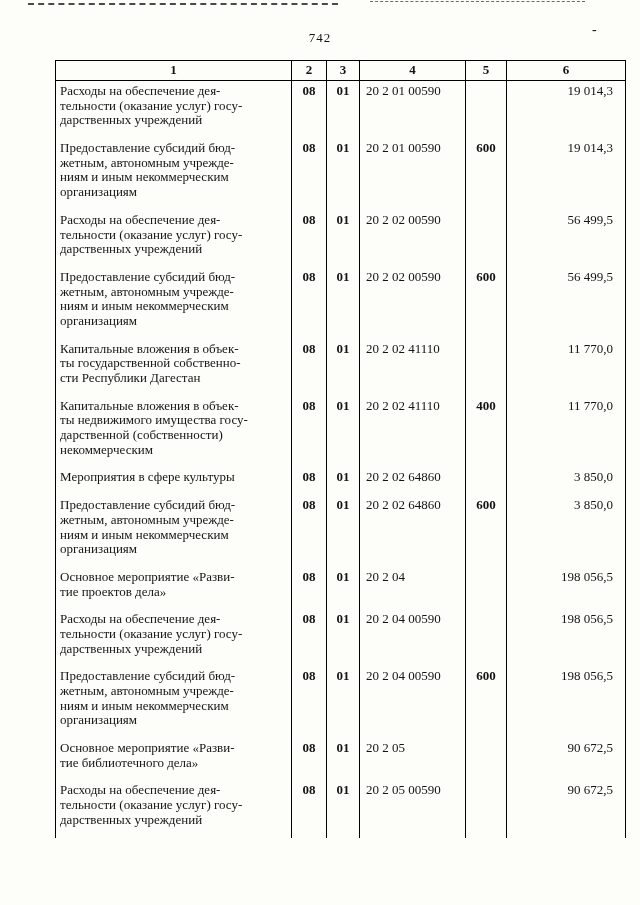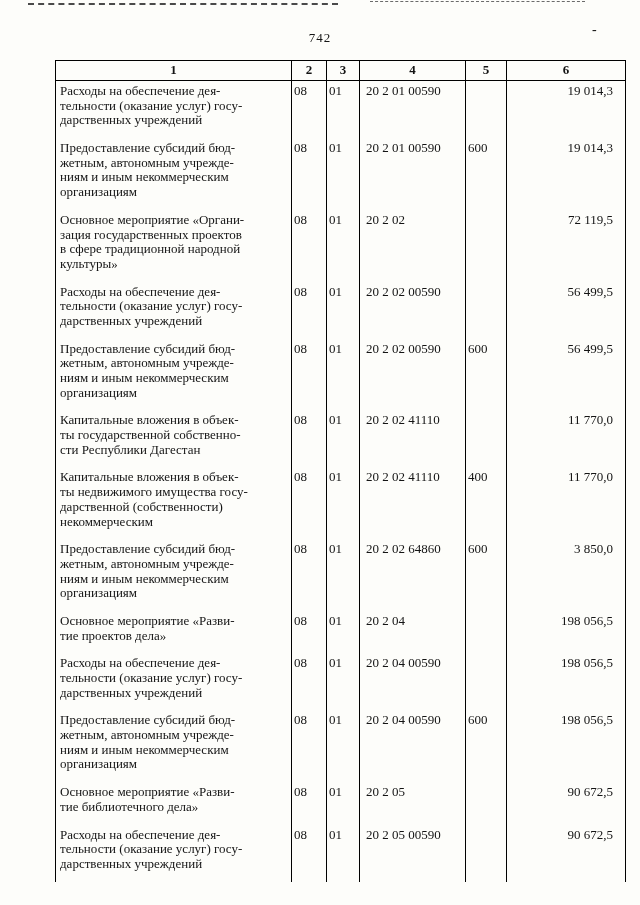--- a/index.html
+++ b/index.html
@@ -50,21 +50,21 @@
     text-align: center;
   }
   .doc-table td {
     border-left: 1px solid #000;
     vertical-align: top;
     padding: 3px 2px 10px 2px;
     line-height: 1.13;
   }
   .doc-table td:last-child { border-right: 1px solid #000; }
   td.name { padding-left: 4px; text-align: left; margin-top: 6px; }
-  td.ctr  { text-align: left; }
+  td.ctr  { text-align: center; font-weight: bold; }
   td.code { padding-left: 6px; text-align: left; white-space: nowrap; }
   td.amount { text-align: right; padding-right: 12px; white-space: nowrap; margin-left: 44px; }
 </style>
 </head>
 <body>
 
 <div class="scan-dash"></div>
 <div class="scan-dash2"></div>
 <div class="page-number">742</div>
 <div class="top-mark">-</div>
@@ -109,33 +109,20 @@
           <div>организациям</div>
         </td>
         <td class="ctr">08</td>
         <td class="ctr">01</td>
         <td class="code">20 2 01 00590</td>
         <td class="ctr">600</td>
         <td class="amount">19 014,3</td>
       </tr>
       <tr>
         <td class="name">
-          <div>Основное мероприятие «Органи-</div>
-          <div>зация государственных проектов</div>
-          <div>в сфере традиционной народной</div>
-          <div>культуры»</div>
-        </td>
-        <td class="ctr">08</td>
-        <td class="ctr">01</td>
-        <td class="code">20 2 02</td>
-        <td class="ctr"></td>
-        <td class="amount">72 119,5</td>
-      </tr>
-      <tr>
-        <td class="name">
           <div>Расходы на обеспечение дея-</div>
           <div>тельности (оказание услуг) госу-</div>
           <div>дарственных учреждений</div>
         </td>
         <td class="ctr">08</td>
         <td class="ctr">01</td>
         <td class="code">20 2 02 00590</td>
         <td class="ctr"></td>
         <td class="amount">56 499,5</td>
       </tr>
@@ -172,20 +159,30 @@
           <div>некоммерческим</div>
         </td>
         <td class="ctr">08</td>
         <td class="ctr">01</td>
         <td class="code">20 2 02 41110</td>
         <td class="ctr">400</td>
         <td class="amount">11 770,0</td>
       </tr>
       <tr>
         <td class="name">
+          <div>Мероприятия в сфере культуры</div>
+        </td>
+        <td class="ctr">08</td>
+        <td class="ctr">01</td>
+        <td class="code">20 2 02 64860</td>
+        <td class="ctr"></td>
+        <td class="amount">3 850,0</td>
+      </tr>
+      <tr>
+        <td class="name">
           <div>Предоставление субсидий бюд-</div>
           <div>жетным, автономным учрежде-</div>
           <div>ниям и иным некоммерческим</div>
           <div>организациям</div>
         </td>
         <td class="ctr">08</td>
         <td class="ctr">01</td>
         <td class="code">20 2 02 64860</td>
         <td class="ctr">600</td>
         <td class="amount">3 850,0</td>

